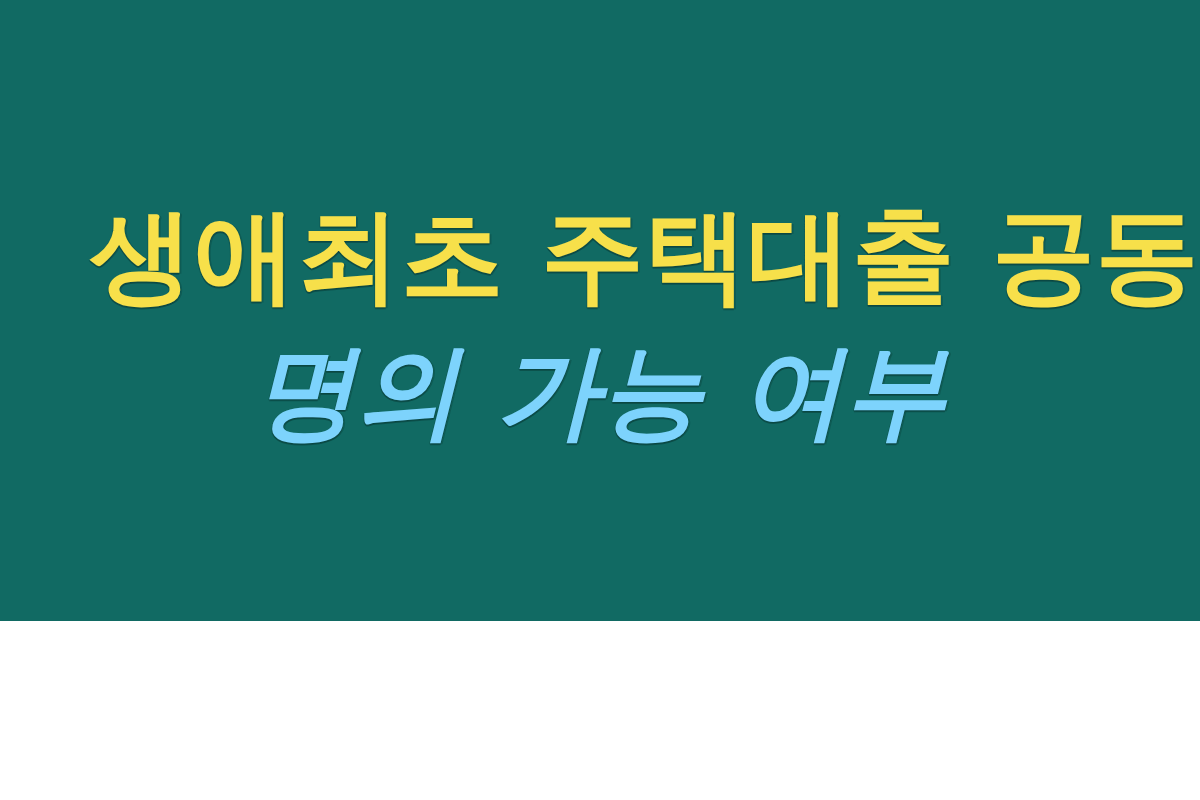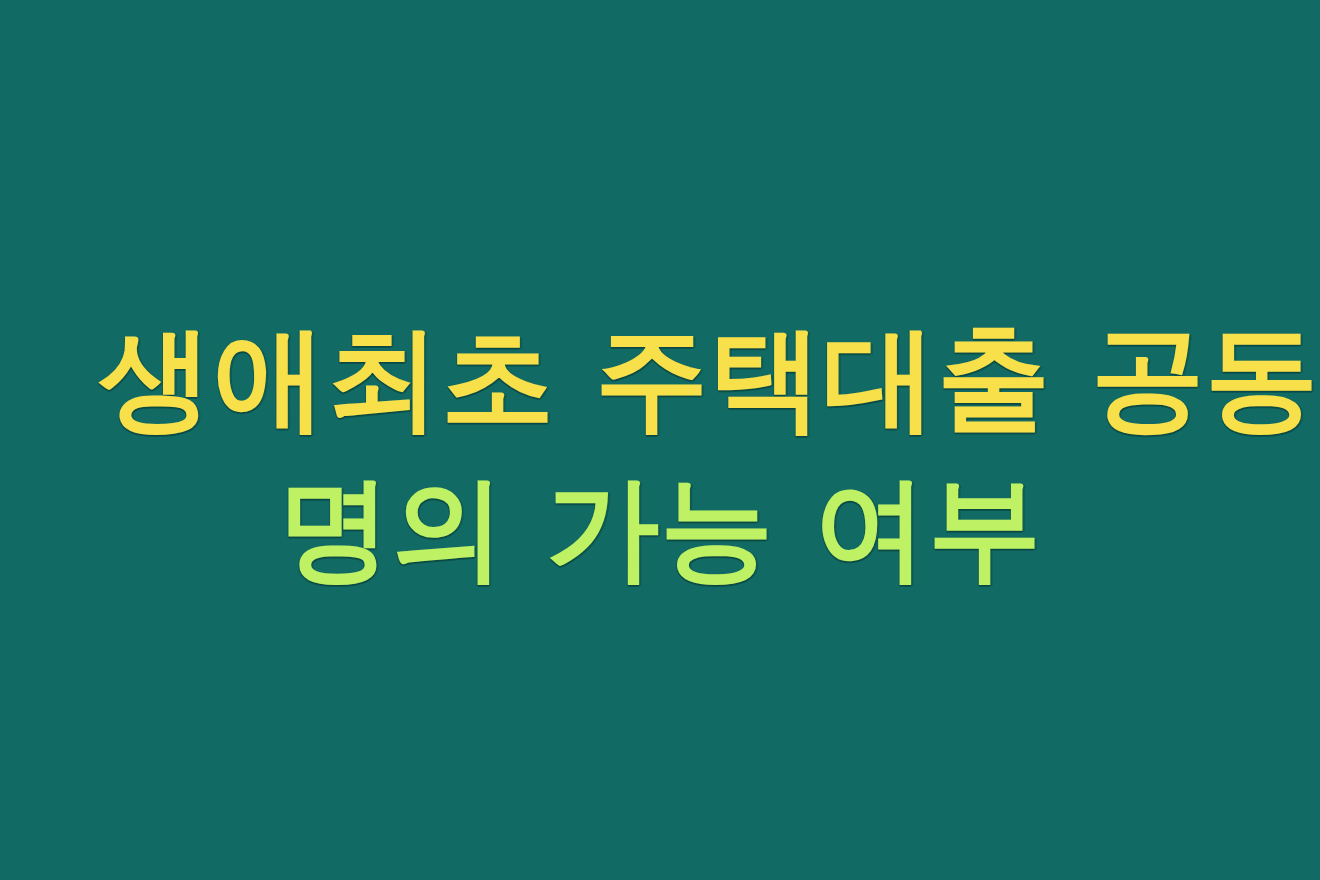--- a/index.html
+++ b/index.html
@@ -11,21 +11,21 @@
   body {
     width: 1200px;
     height: 800px;
     overflow: hidden;
     font-family: "Liberation Sans", "DejaVu Sans", sans-serif;
   }
 
   #thumbnail-canvas {
     position: relative;
     width: 1200px;
-    height: 800px;
+    height: 621px;
     background: #116A63;
     display: flex;
     align-items: center;
     justify-content: center;
     box-sizing: border-box;
     overflow: hidden;
   }
 
   #title-block {
     width: 1060px;
@@ -58,17 +58,17 @@
 </style>
 </head>
 <body>
 
 <div id="thumbnail-canvas" style="background: rgb(17, 106, 99);">
 
   <div id="title-block">
 
     <span class="title-line first-line" style="color: rgb(247, 224, 74);">생애최초 주택대출 공동</span>
 
-    <span class="title-line second-line" style="color: #bef264;">명의 가능 여부</span>
+    <span class="title-line second-line" style="color: #7dd3fc; font-style: italic;">명의 가능 여부</span>
 
   </div>
 
 </div>
 
 </body></html>

